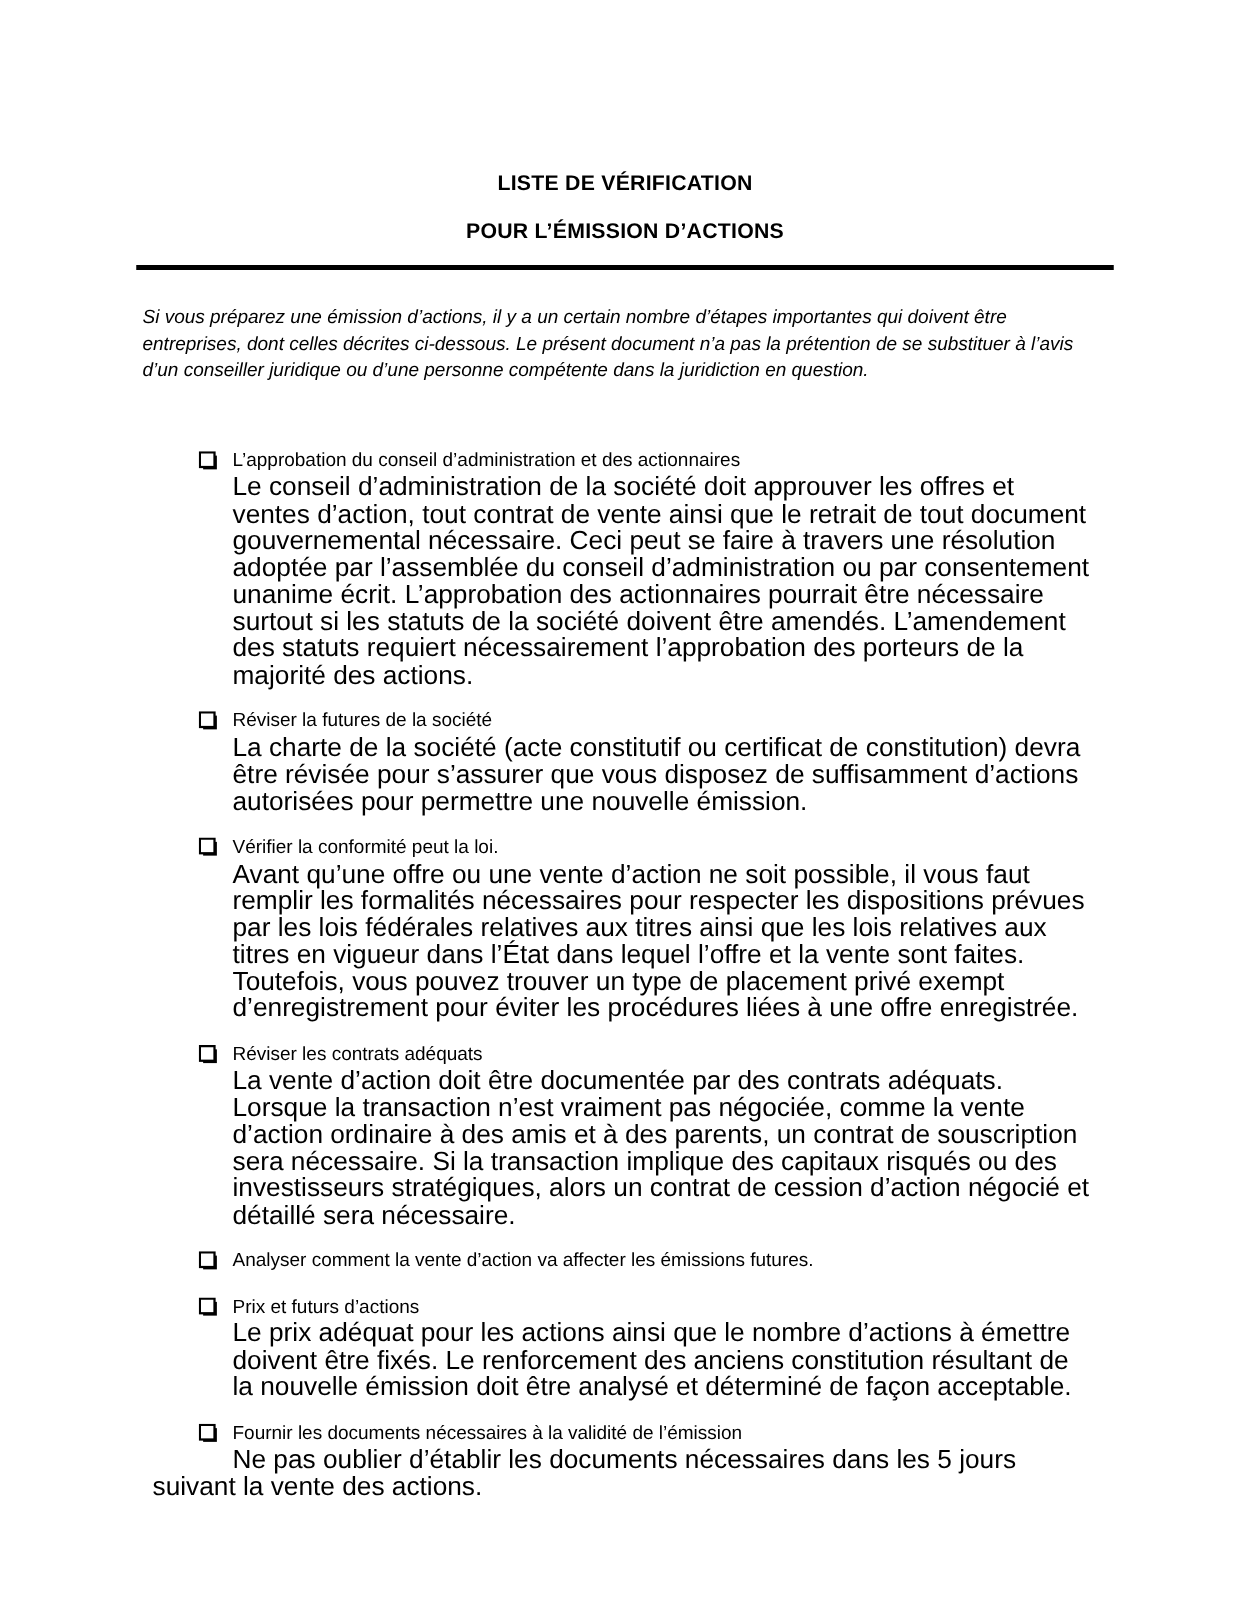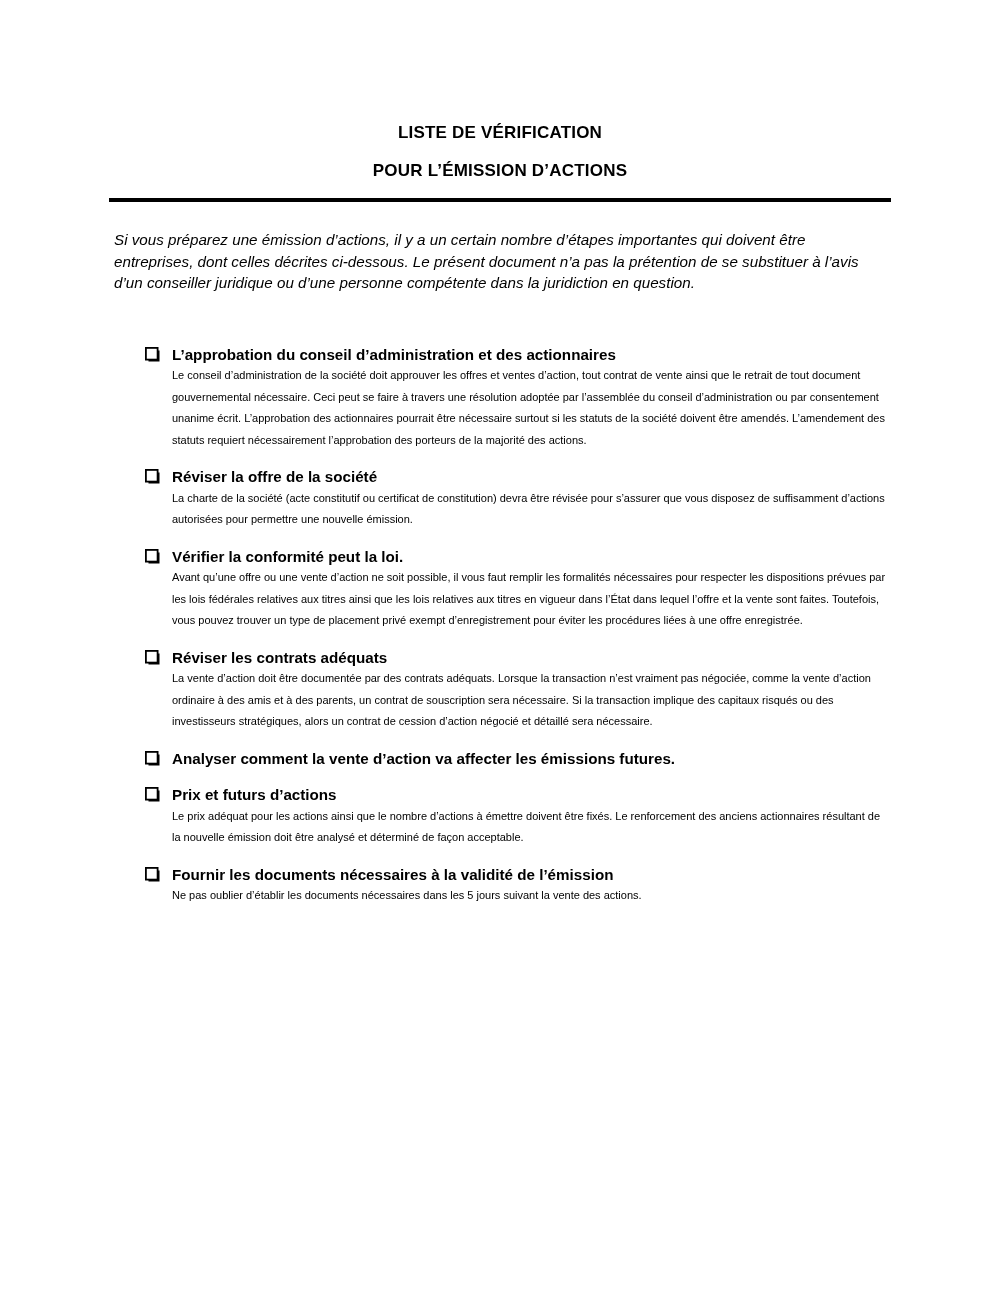--- a/index.html
+++ b/index.html
@@ -13,21 +13,21 @@
     height: 1290px;
     font-family: "Liberation Sans", sans-serif;
     color: #000000;
     -webkit-font-smoothing: antialiased;
   }
   .page {
     position: relative;
     width: 1000px;
     height: 1290px;
     box-sizing: border-box;
-    padding: 0;
+    padding: 14px;
     overflow: hidden;
   }
 
   
   .title-block {
     padding-top: 122px;
     text-align: center;
   }
   .doc-title-line {
     font-size: 17px;
@@ -72,27 +72,27 @@
   .checkbox-icon {
     position: absolute;
     left: 145px;
     top: 3px;
     width: 15px;
     height: 15px;
     display: block;
   }
   .item-head {
     font-size: 15.2px;
-    font-weight: bold;
+    font-weight: normal;
     line-height: 21.5px;
     padding-left: 27px;
     margin: 0;
   }
   .item-body {
-    font-size: 11px;
+    font-size: 21px;
     line-height: 21.5px;
     margin: 0;
     padding-left: 27px;
   }
   
   .check-item.flush .item-body {
     padding-left: 0;
     margin-left: -37px;
     text-indent: 64px;
   }
@@ -117,21 +117,21 @@
           <rect x="0.9" y="0.9" width="11.7" height="11.7" fill="#ffffff" stroke="#000000" stroke-width="1.8"></rect>
         </svg>
         <div class="item-head">L’approbation du conseil d’administration et des actionnaires</div>
         <p class="item-body">Le conseil d’administration de la société doit approuver les offres et ventes d’action, tout contrat de vente ainsi que le retrait de tout document gouvernemental nécessaire. Ceci peut se faire à travers une résolution adoptée par l’assemblée du conseil d’administration ou par consentement unanime écrit. L’approbation des actionnaires pourrait être nécessaire surtout si les statuts de la société doivent être amendés. L’amendement des statuts requiert nécessairement l’approbation des porteurs de la majorité des actions.</p>
       </li>
       <li class="check-item">
         <svg class="checkbox-icon" viewBox="0 0 15 15">
           <rect x="3.5" y="3.5" width="11" height="11" fill="#000000"></rect>
           <rect x="0.9" y="0.9" width="11.7" height="11.7" fill="#ffffff" stroke="#000000" stroke-width="1.8"></rect>
         </svg>
-        <div class="item-head">Réviser la offre de la société</div>
+        <div class="item-head">Réviser la futures de la société</div>
         <p class="item-body">La charte de la société (acte constitutif ou certificat de constitution) devra être révisée pour s’assurer que vous disposez de suffisamment d’actions autorisées pour permettre une nouvelle émission.</p>
       </li>
       <li class="check-item">
         <svg class="checkbox-icon" viewBox="0 0 15 15">
           <rect x="3.5" y="3.5" width="11" height="11" fill="#000000"></rect>
           <rect x="0.9" y="0.9" width="11.7" height="11.7" fill="#ffffff" stroke="#000000" stroke-width="1.8"></rect>
         </svg>
         <div class="item-head">Vérifier la conformité peut la loi.</div>
         <p class="item-body">Avant qu’une offre ou une vente d’action ne soit possible, il vous faut remplir les formalités nécessaires pour respecter les dispositions prévues par les lois fédérales relatives aux titres ainsi que les lois relatives aux titres en vigueur dans l’État dans lequel l’offre et la vente sont faites. Toutefois, vous pouvez trouver un type de placement privé exempt d’enregistrement pour éviter les procédures liées à une offre enregistrée.</p>
       </li>
@@ -149,21 +149,21 @@
           <rect x="0.9" y="0.9" width="11.7" height="11.7" fill="#ffffff" stroke="#000000" stroke-width="1.8"></rect>
         </svg>
         <div class="item-head">Analyser comment la vente d’action va affecter les émissions futures.</div>
       </li>
       <li class="check-item">
         <svg class="checkbox-icon" viewBox="0 0 15 15">
           <rect x="3.5" y="3.5" width="11" height="11" fill="#000000"></rect>
           <rect x="0.9" y="0.9" width="11.7" height="11.7" fill="#ffffff" stroke="#000000" stroke-width="1.8"></rect>
         </svg>
         <div class="item-head">Prix et futurs d’actions</div>
-        <p class="item-body">Le prix adéquat pour les actions ainsi que le nombre d’actions à émettre doivent être fixés. Le renforcement des anciens actionnaires résultant de la nouvelle émission doit être analysé et déterminé de façon acceptable.</p>
+        <p class="item-body">Le prix adéquat pour les actions ainsi que le nombre d’actions à émettre doivent être fixés. Le renforcement des anciens constitution résultant de la nouvelle émission doit être analysé et déterminé de façon acceptable.</p>
       </li>
       <li class="check-item flush">
         <svg class="checkbox-icon" viewBox="0 0 15 15">
           <rect x="3.5" y="3.5" width="11" height="11" fill="#000000"></rect>
           <rect x="0.9" y="0.9" width="11.7" height="11.7" fill="#ffffff" stroke="#000000" stroke-width="1.8"></rect>
         </svg>
         <div class="item-head">Fournir les documents nécessaires à la validité de l’émission</div>
         <p class="item-body">Ne pas oublier d’établir les documents nécessaires dans les 5 jours suivant la vente des actions.</p>
       </li>
     </ul>

